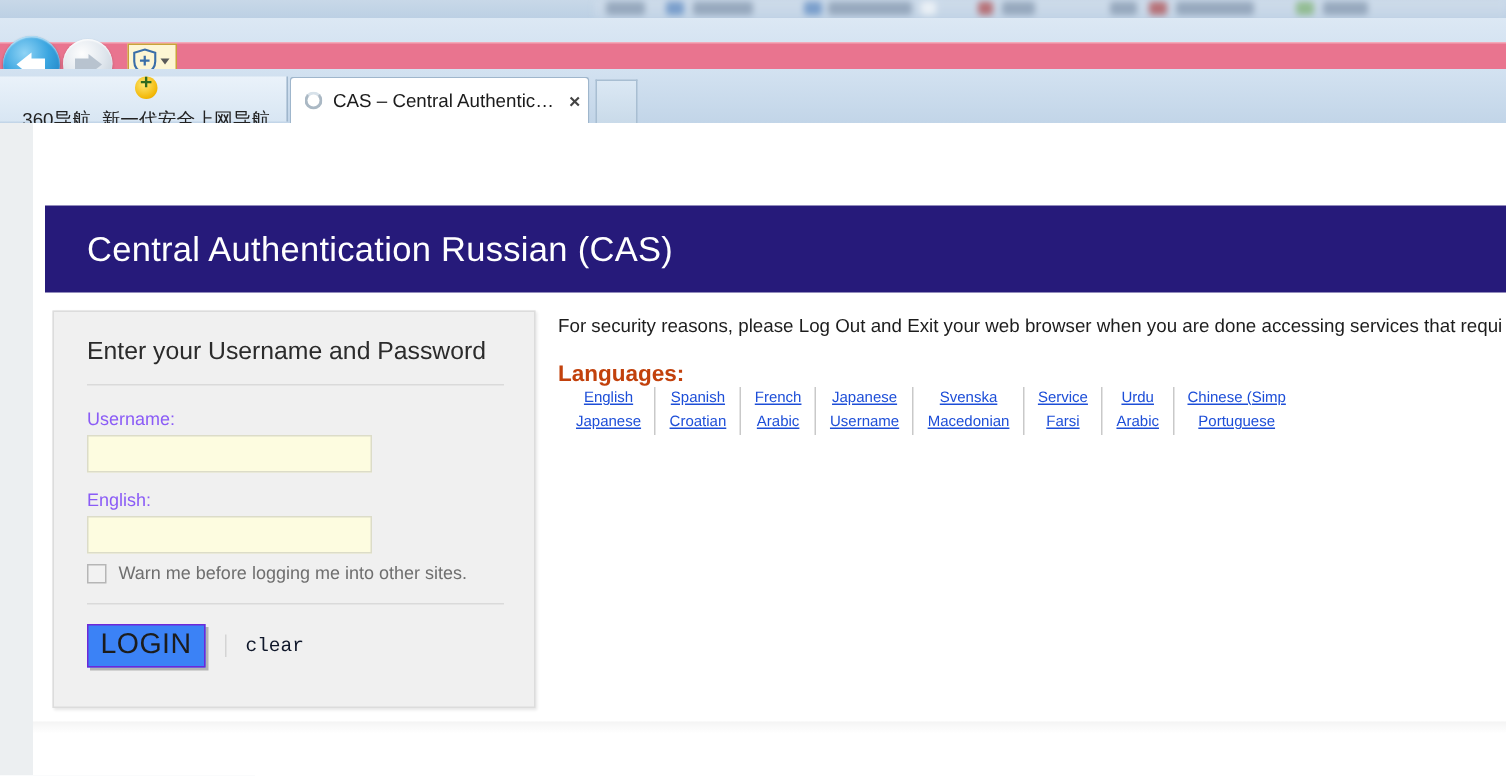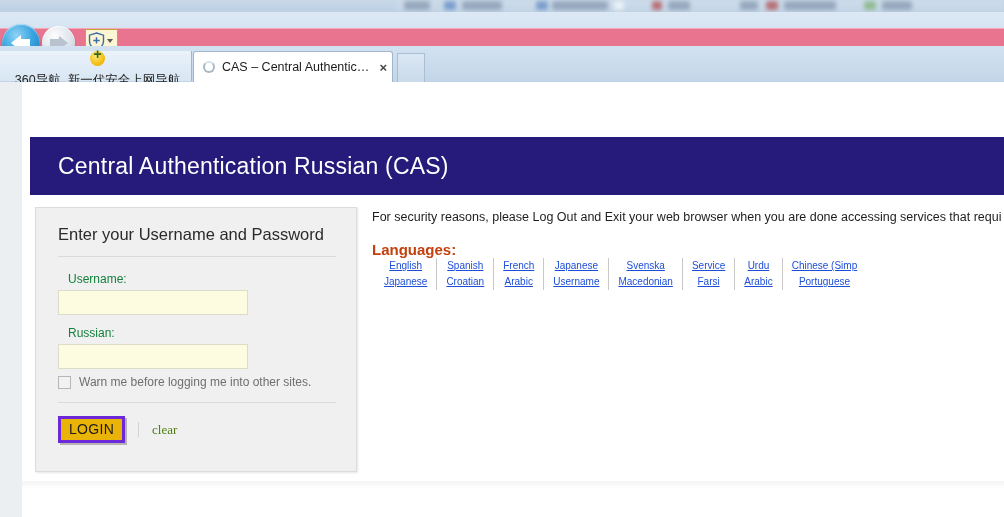--- a/index.html
+++ b/index.html
@@ -213,49 +213,49 @@
   }
   .panel-h {
     position: absolute; left: 22px; top: 17px;
     font-size: 16.5px; color: #2b2b2b; font-weight: normal;
     font-family: "Liberation Sans", sans-serif;
   }
   .panel-rule {
     position: absolute; left: 22px; width: 278px; height: 1px; background: #dadada;
   }
   .fld-label {
-    position: absolute; left: 32px; font-size: 12px; color: #15803d;
+    position: absolute; left: 22px; font-size: 12px; color: #8b5cf6;
     font-family: "Liberation Sans", sans-serif;
   }
   .fld-input {
     position: absolute; left: 22px; width: 190px; height: 25px;
     background: #fdfce0; border: 1px solid #dcdcc8;
     box-sizing: border-box; font-size: 12px; padding: 0 4px;
     font-family: "Liberation Sans", sans-serif; color: #333;
   }
   .chk-row {
     position: absolute; left: 22px; top: 167px; display: flex; align-items: center; gap: 8px;
   }
   .chk-box {
     width: 13px; height: 13px; background: #f2f2f2; border: 1px solid #b6b6b6;
     box-sizing: border-box; flex: 0 0 auto;
   }
   .chk-label {
     font-size: 12px; color: #6f6f6f; font-family: "Liberation Sans", sans-serif;
   }
   .btn-row { position: absolute; left: 22px; top: 208px; display: flex; align-items: center; gap: 13px; }
   .btn-login {
-    font-size: 14px; color: #1c1c1c; background: #eab308;
-    border: 3px solid #6d28d9; padding: 2px 8px 3px 8px;
+    font-size: 19px; color: #1c1c1c; background: #3b82f6;
+    border: 1px solid #6d28d9; padding: 2px 8px 3px 8px;
     box-shadow: 2px 2px 0 #b4b4b4; font-family: "Liberation Sans", sans-serif;
     letter-spacing: .3px;
   }
   .btn-sep { width: 1px; height: 15px; background: #d4d4d4; }
   .btn-clear {
-    font-size: 13px; color: #4d7c0f; font-family: Liberation Serif, serif;
+    font-size: 13px; color: #0f172a; font-family: Liberation Mono, monospace;
   }
 
   
   .right-col {
     position: absolute; left: 372px; top: 0px; width: 700px;
   }
   .sec-note {
     position: absolute; left: 0; top: 15px; width: 660px;
     font-size: 12.5px; color: #1d1d1d; white-space: nowrap; overflow: hidden;
     font-family: "Liberation Sans", sans-serif;
@@ -383,21 +383,21 @@
 
     <div class="content">
 
       <div class="login-panel">
         <div class="panel-h">Enter your Username and Password</div>
         <div class="panel-rule" style="top:48px;"></div>
 
         <div class="fld-label" style="top:64px;">Username:</div>
         <input class="fld-input" style="top: 82px;" type="text" placeholder="">
 
-        <div class="fld-label" style="top:118px;">Russian:</div>
+        <div class="fld-label" style="top:118px;">English:</div>
         <input class="fld-input" style="top: 136px;" type="password" placeholder="">
 
         <div class="chk-row">
           <span class="chk-box"></span>
           <span class="chk-label">Warn me before logging me into other sites.</span>
         </div>
 
         <div class="panel-rule" style="top:194px;"></div>
 
         <div class="btn-row">

